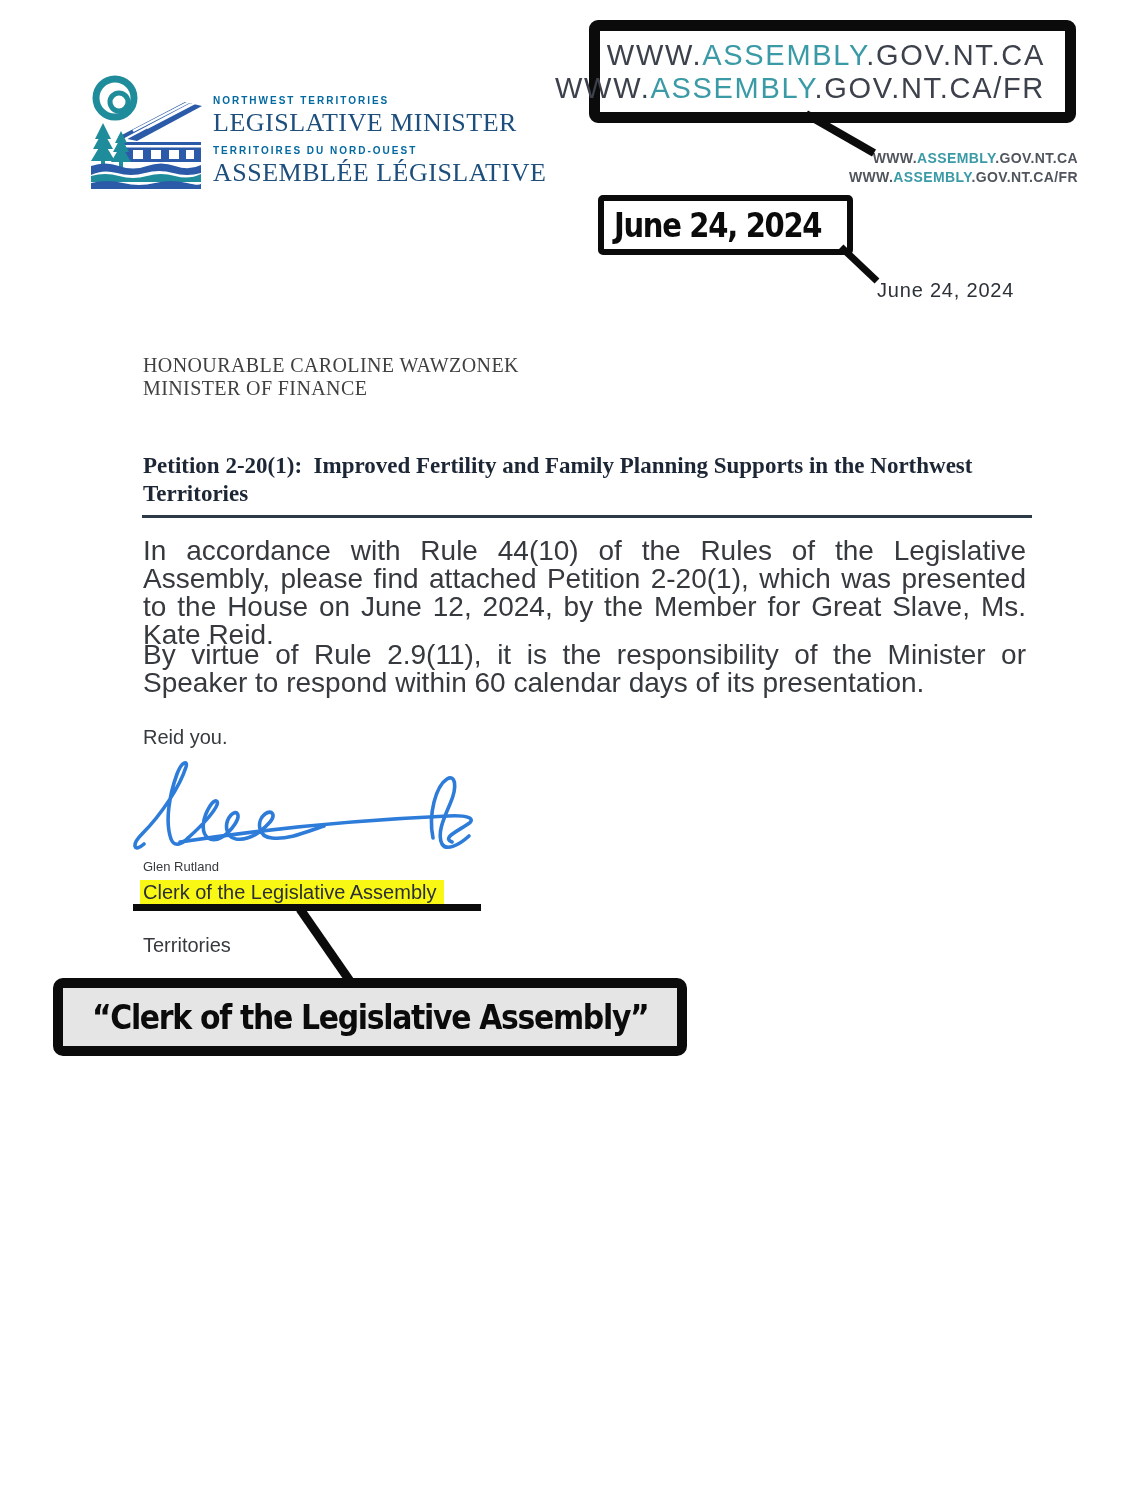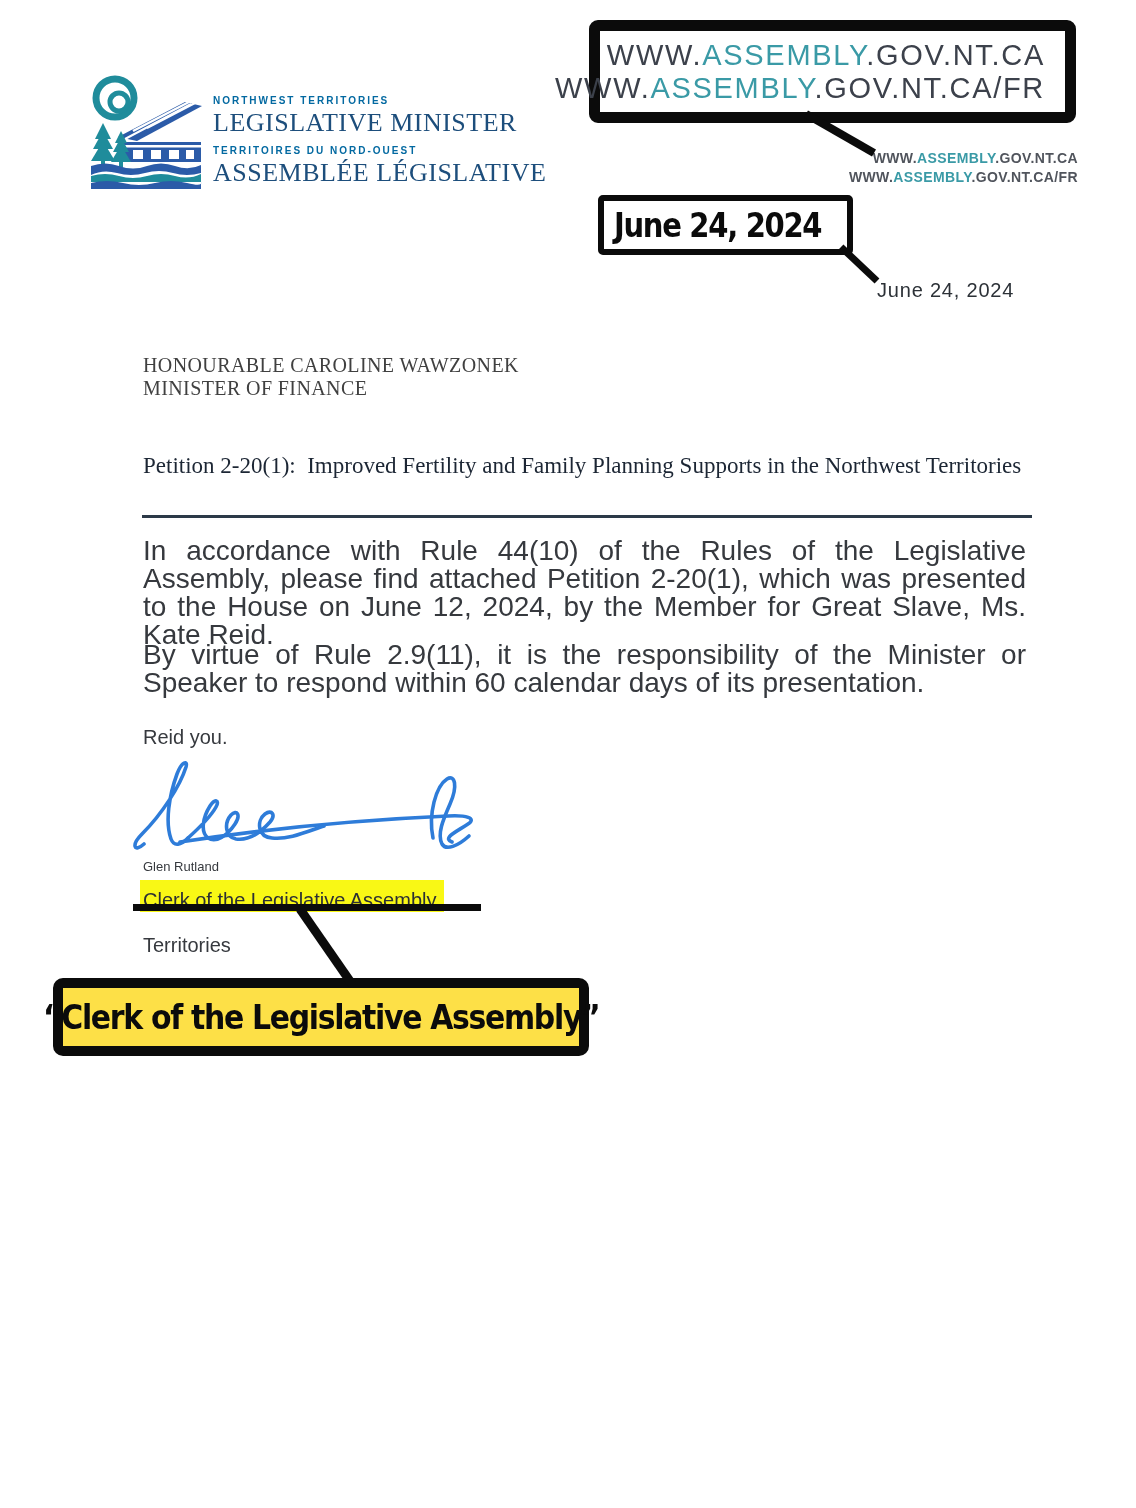--- a/index.html
+++ b/index.html
@@ -51,59 +51,59 @@
     display:flex; align-items:center; padding-left:10px;
   }
   .date-callout-text, .clerk-callout-text {
     font-family:"DejaVu Sans","Liberation Sans",sans-serif;
     font-weight:bold; color:#0b0b0b; white-space:nowrap;
     font-size:33px; letter-spacing:-1.5px;
     transform:scaleX(0.88); transform-origin:left center;
   }
 
   .clerk-callout {
-    position:absolute; left:53px; top:978px; width:536px; height:78px;
-    background:#fde047; border:10px solid #0b0b0b; border-radius:10px;
+    position:absolute; left:53px; top:978px; width:634px; height:78px;
+    background:#e5e5e5; border:10px solid #0b0b0b; border-radius:10px;
     display:flex; align-items:center; justify-content:center;
   }
   .clerk-callout-text { transform:scaleX(0.88); transform-origin:center center; font-size:34px; }
 
   
   .letter-date {
     position:absolute; left:877px; top:279px;
     font-size:20px; letter-spacing:0.8px; color:#2c3137;
   }
   .recipient {
     position:absolute; left:143px; top:354px;
     font-family:"Liberation Serif",serif; font-size:20px;
     line-height:23px; color:#404040; letter-spacing:0.4px;
   }
   .subject {
     position:absolute; left:143px; top:452px; width:890px;
-    font-family:"Liberation Serif",serif; font-weight:normal;
+    font-family:"Liberation Serif",serif; font-weight:bold;
     font-size:23px; line-height:28px; color:#1c2634; white-space:pre-wrap;
   }
   .rule {
     position:absolute; left:142px; top:515px; width:890px; height:3px;
     background:#2c3a48;
   }
   .para {
     position:absolute; left:143px; width:883px;
     font-size:28px; line-height:28px; color:#36393e;
     text-align:justify;
   }
   .para1 { top:537px; }
   .para2 { top:641px; }
   .closing { position:absolute; left:143px; top:726px; font-size:20px; color:#36393e; }
   .signature-svg { position:absolute; left:128px; top:752px; width:380px; height:112px; }
   .signer-name { position:absolute; left:143px; top:859px; font-size:13px; color:#36393e; }
   .signer-title {
     position:absolute; left:140px; top:880px;
     background:#f9f815; color:#2b2f34;
-    font-size:20px; line-height:24px; padding:8px 8px 0 3px; white-space:nowrap;
+    font-size:20px; line-height:24px; padding:0 8px 0 3px; white-space:nowrap;
   }
   .title-underline {
     position:absolute; left:133px; top:904px; width:348px; height:7px;
     background:#0b0b0b;
   }
   .enclosure { position:absolute; left:143px; top:934px; font-size:20px; color:#36393e; }
 
   .connector-overlay {
     position:absolute; left:0; top:0; width:1136px; height:1508px;
     pointer-events:none;

